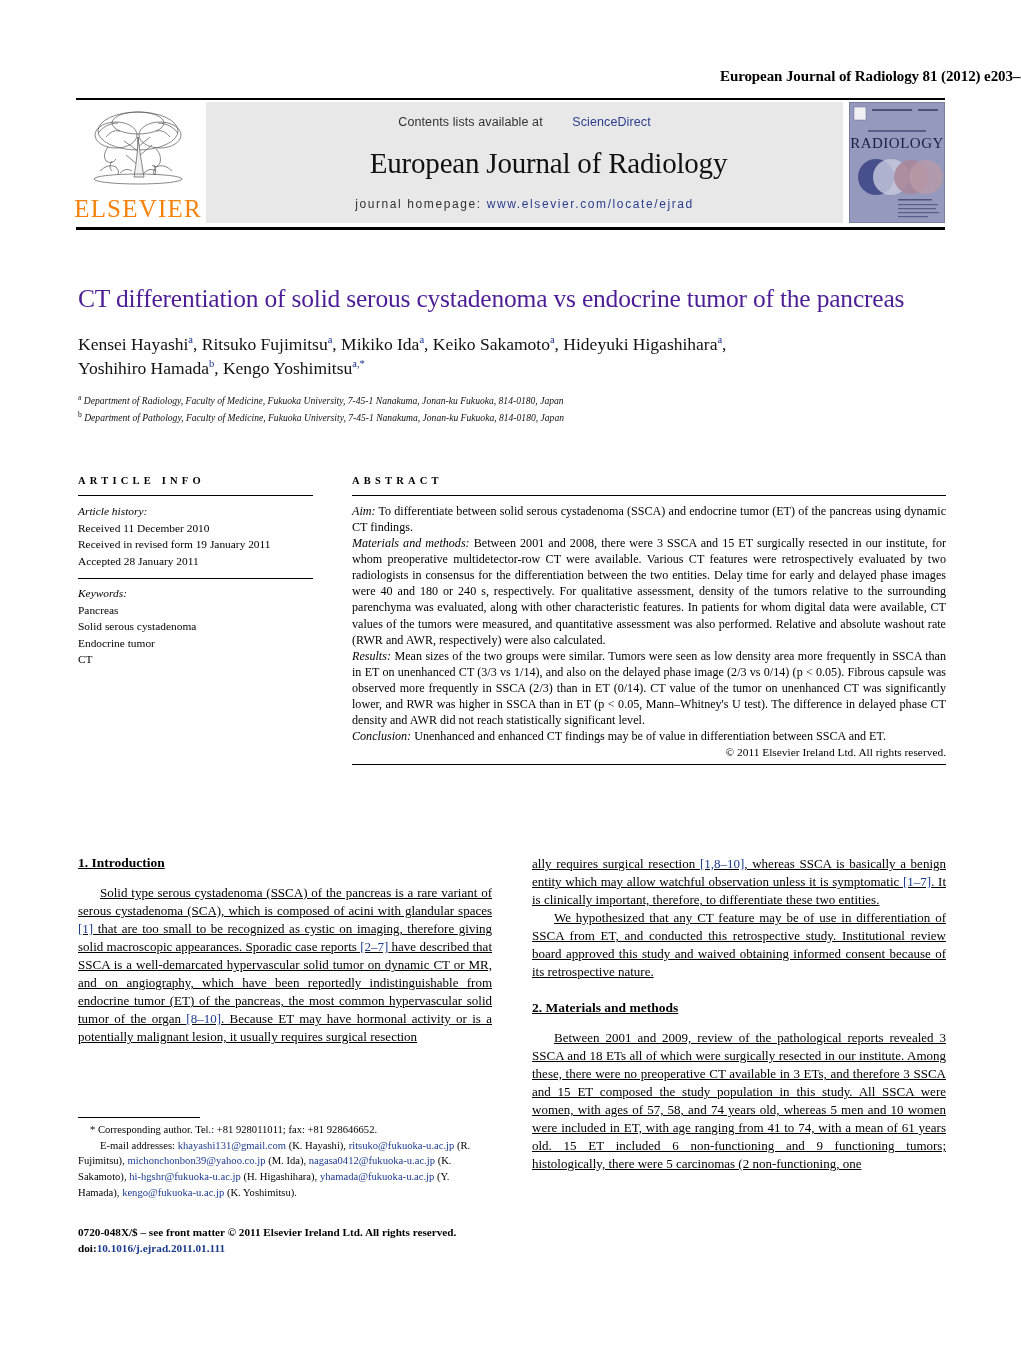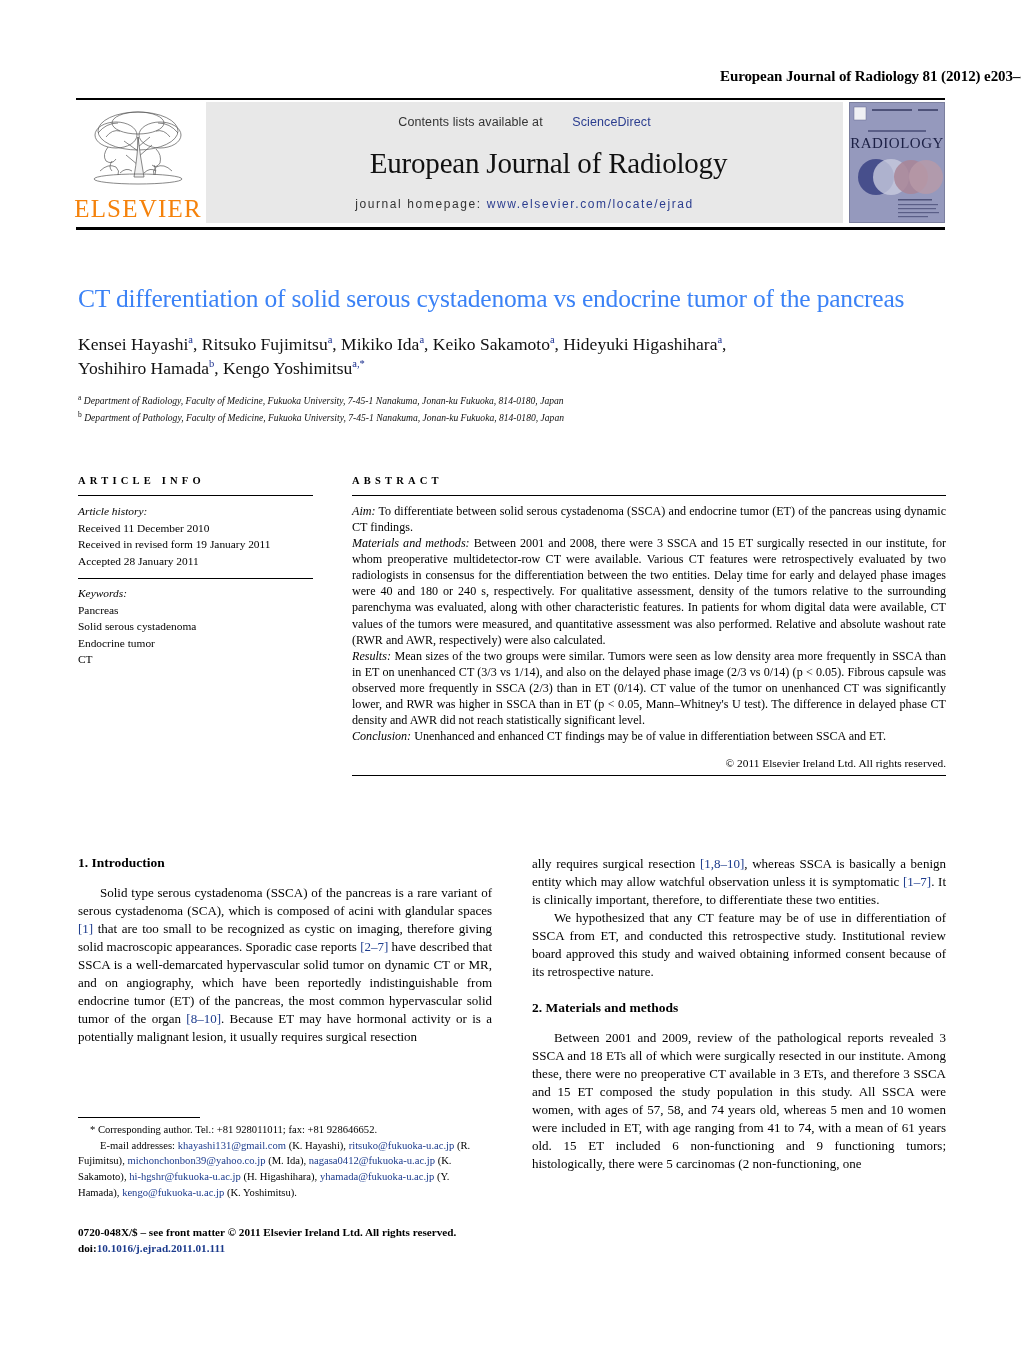--- a/index.html
+++ b/index.html
@@ -129,21 +129,21 @@
     position: absolute;
     left: 78px; top: 283px;
     width: 868px;
   }
   .article-title {
     font-size: 25.5px;
     font-weight: normal;
     line-height: 1.24;
     margin: 0;
     letter-spacing: -0.2px;
-    color: #3b82f6;
+    color: #4c1d95;
   }
   .authors {
     font-size: 17.5px;
     line-height: 1.42;
     margin-top: 17px;
     color: #111;
   }
   .authors sup { font-size: 10.5px; color: #1a2f8f; }
   .affiliations {
     margin-top: 11px;
@@ -193,34 +193,35 @@
   }
   .abstract-text {
     font-size: 12.1px;
     line-height: 1.33;
     text-align: justify;
   }
   .abstract-text .lead { font-style: italic; }
   .abstract-copy {
     text-align: right;
     font-size: 11.4px;
-    margin-top: 13px;
+    margin-top: 2px;
   }
   .hr-abs-bottom {
     border-top: 1.5px solid #000;
     margin-top: 6px;
   }
 
   
   .body-cols {
     position: absolute;
     left: 78px; top: 855px;
     width: 868px;
     display: flex;
     flex-direction: row;
+    text-decoration: underline;
   }
   .bcol {
     width: 414px;
     flex: 0 0 414px;
   }
   .bcol.left { margin-right: 40px; }
   .sec-title {
     font-size: 13.5px;
     font-weight: bold;
     margin: 0 0 13px 0;

